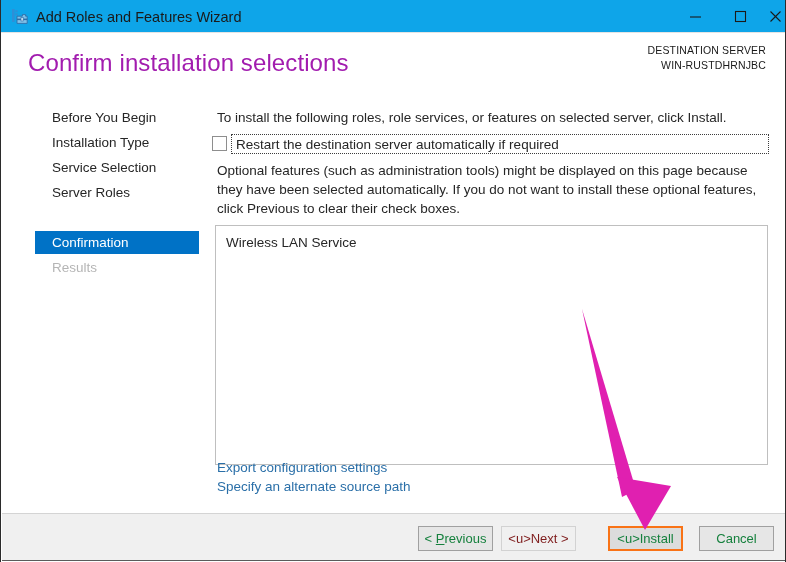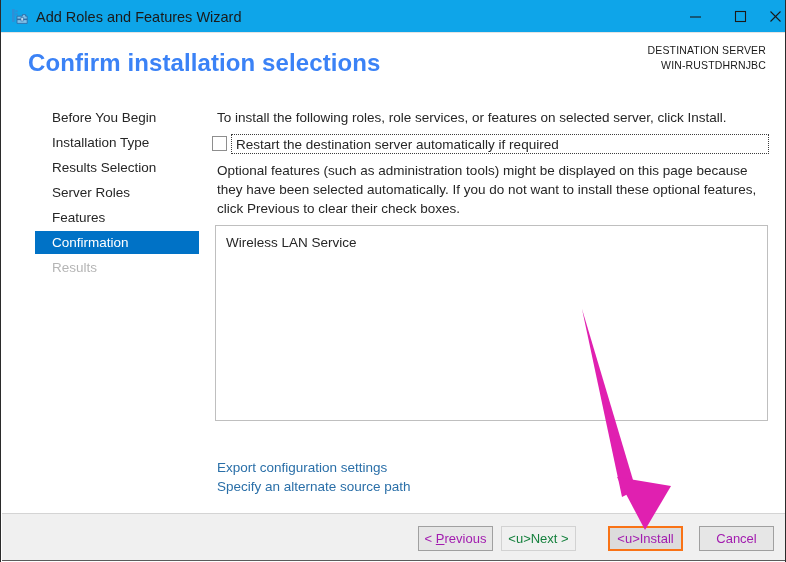--- a/index.html
+++ b/index.html
@@ -68,22 +68,22 @@
     left: 1px; top: 33px;
     width: 784px;
     height: 62px;
     background: #ffffff;
     box-sizing: border-box;
   }
   #page-title {
     position: absolute;
     left: 26px; top: 16px;
     font-size: 24px;
-    font-weight: bold;
-    color: #3b82f6;
+    font-weight: normal;
+    color: #a21caf;
     white-space: nowrap;
     letter-spacing: 0.1px;
     text-align: center;
   }
   #destination-block {
     position: absolute;
     right: 20px; top: 10px;
     text-align: right;
     line-height: 15px;
   }
@@ -185,21 +185,21 @@
     left: 18px; top: 66px;
     width: 558px;
     font-size: 13.5px;
     color: #262626;
     line-height: 19px;
   }
   #features-listbox {
     position: absolute;
     left: 16px; top: 130px;
     width: 553px;
-    height: 196px;
+    height: 240px;
     background: #ffffff;
     border: 1px solid #bfbfbf;
     box-sizing: border-box;
     overflow: hidden;
   }
   .listbox-item {
     font-size: 13.5px;
     color: #262626;
     padding: 8px 0 0 10px;
     line-height: 18px;
@@ -231,32 +231,32 @@
     border-bottom: 1px solid #5b5b5b;
     box-sizing: border-box;
   }
   .wizbtn {
     position: absolute;
     top: 12px;
     width: 75px;
     height: 25px;
     font-family: "Liberation Sans", sans-serif;
     font-size: 13px;
-    color: #a21caf;
+    color: #15803d;
     background: #e6e6e6;
     border: 1px solid #a0a0a0;
     box-sizing: border-box;
     line-height: 23px;
     text-align: center;
     white-space: nowrap;
     cursor: pointer;
     padding: 0;
   }
   #btn-previous { left: 416px; }
-  #btn-next     { left: 499px; color: #15803d; background: #f0f0f0; border-color: #d2d2d2; }
+  #btn-next     { left: 499px; color: #7f1d1d; background: #f0f0f0; border-color: #d2d2d2; }
   #btn-install  { left: 606px; background: #dcdcdc; border: 2px solid #f97316; line-height: 21px; }
   #btn-cancel   { left: 697px; }
   .wizbtn u { text-decoration: underline; }
 
   
   #annotation-arrow {
     position: absolute;
     left: 0; top: 0;
     width: 786px; height: 562px;
     pointer-events: none;
@@ -308,23 +308,22 @@
     <div id="page-title">Confirm installation selections</div>
     <div id="destination-block">
       <span id="destination-label">DESTINATION SERVER</span>
       <span id="destination-value">WIN-RUSTDHRNJBC</span>
     </div>
   </div>
 
   <div id="sidebar">
     <div class="nav-item" style="top:11px">Before You Begin</div>
     <div class="nav-item" style="top:36px">Installation Type</div>
-    <div class="nav-item" style="top:61px">Results Selection</div>
+    <div class="nav-item" style="top:61px">Service Selection</div>
     <div class="nav-item" style="top:86px">Server Roles</div>
-    <div class="nav-item" style="top:111px">Features</div>
     <div class="nav-item active" style="top:136px">Confirmation</div>
     <div class="nav-item disabled" style="top:161px">Results</div>
   </div>
 
   <div id="content">
 
     <div id="intro-text">To install the following roles, role services, or features on selected server, click Install.</div>
 
     <div id="restart-row">
       <div id="restart-checkbox"></div>

